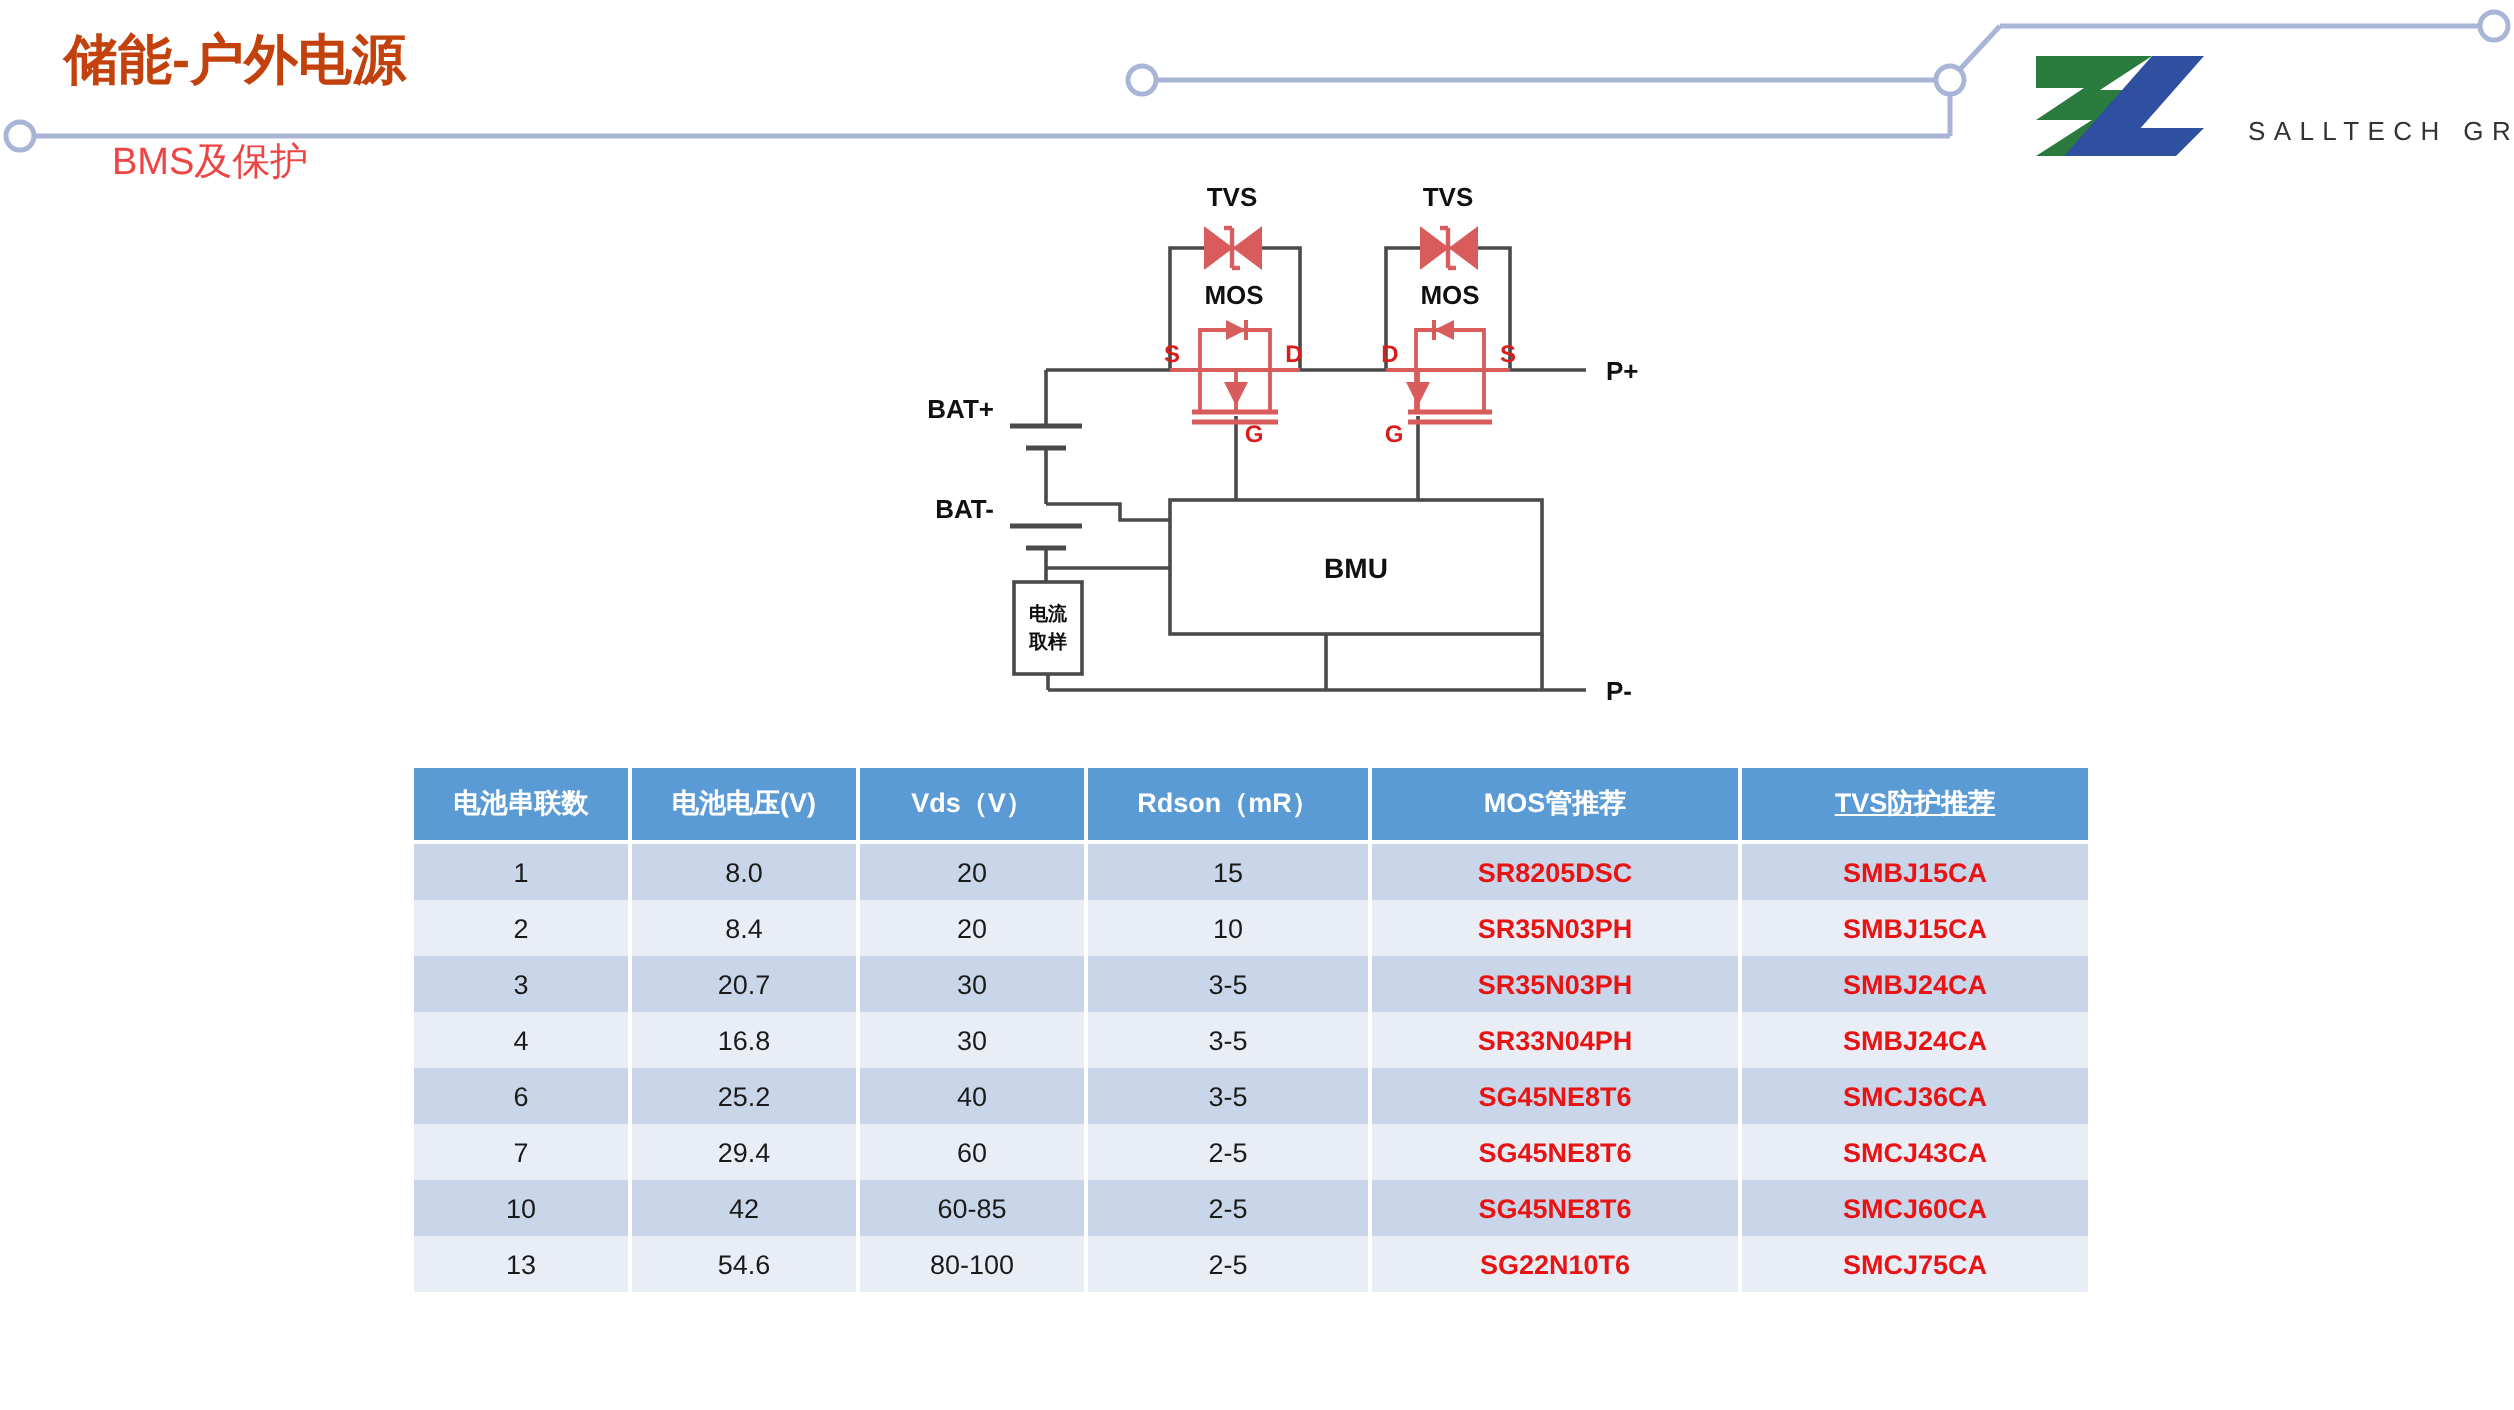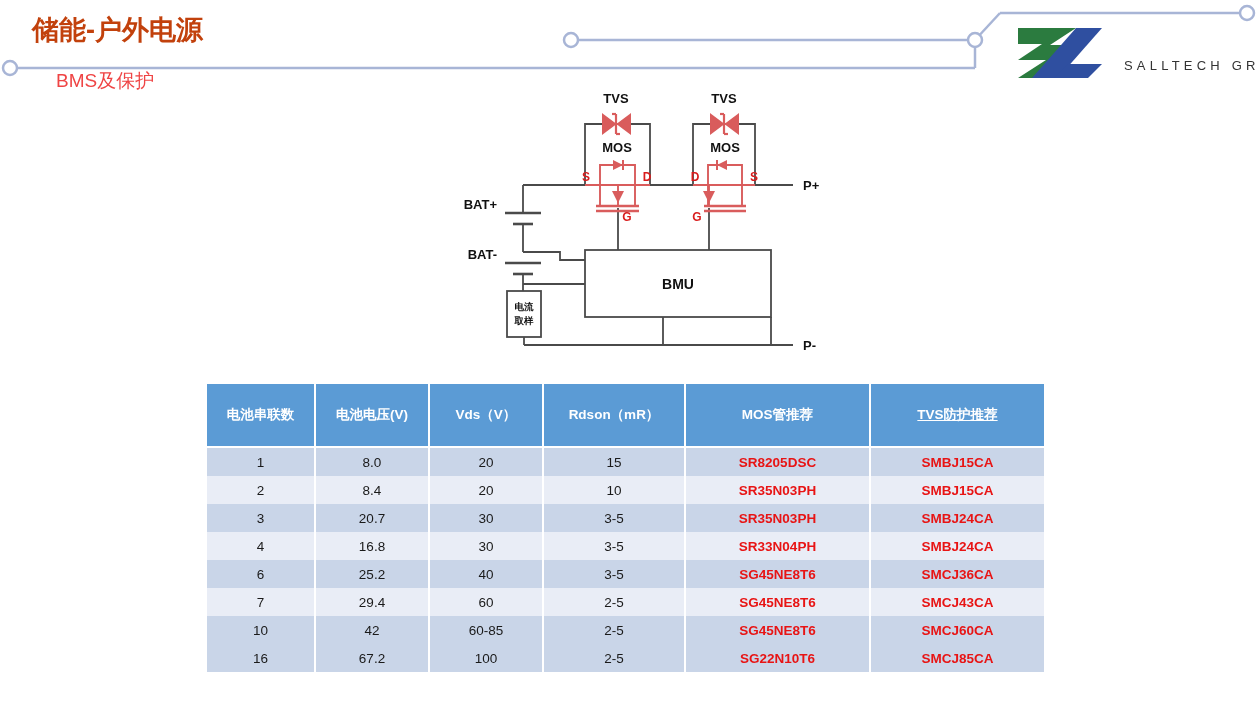--- a/index.html
+++ b/index.html
@@ -106,21 +106,21 @@
   }
   #spec-table th {
     background: #5B9BD5;
     color: #ffffff;
     font-size: 13.5px;
     font-weight: bold;
     height: 30px;
     border-right: 2px solid #ffffff;
     border-bottom: 2px solid #ffffff;
     text-align: center;
-    padding: 16px;
+    padding: 3px;
     white-space: nowrap;
   }
   #spec-table th:last-child { border-right: none; text-decoration: underline; }
   #spec-table td {
     font-size: 13.5px;
     height: 28px;
     text-align: center;
     color: #1a1a1a;
     border-right: 2px solid #ffffff;
     padding: 0;
@@ -354,22 +354,22 @@
       <td class="part">SMCJ43CA</td>
     </tr>
     <tr class="odd">
       <td>10</td>
       <td>42</td>
       <td>60-85</td>
       <td>2-5</td>
       <td class="part">SG45NE8T6</td>
       <td class="part">SMCJ60CA</td>
     </tr>
-    <tr class="odd">
-      <td>16</td>
-      <td>67.2</td>
-      <td>100</td>
+    <tr class="even">
+      <td>13</td>
+      <td>54.6</td>
+      <td>80-100</td>
       <td>2-5</td>
       <td class="part">SG22N10T6</td>
-      <td class="part">SMCJ85CA</td>
+      <td class="part">SMCJ75CA</td>
     </tr>
   </tbody>
 </table>
 
 </body></html>

